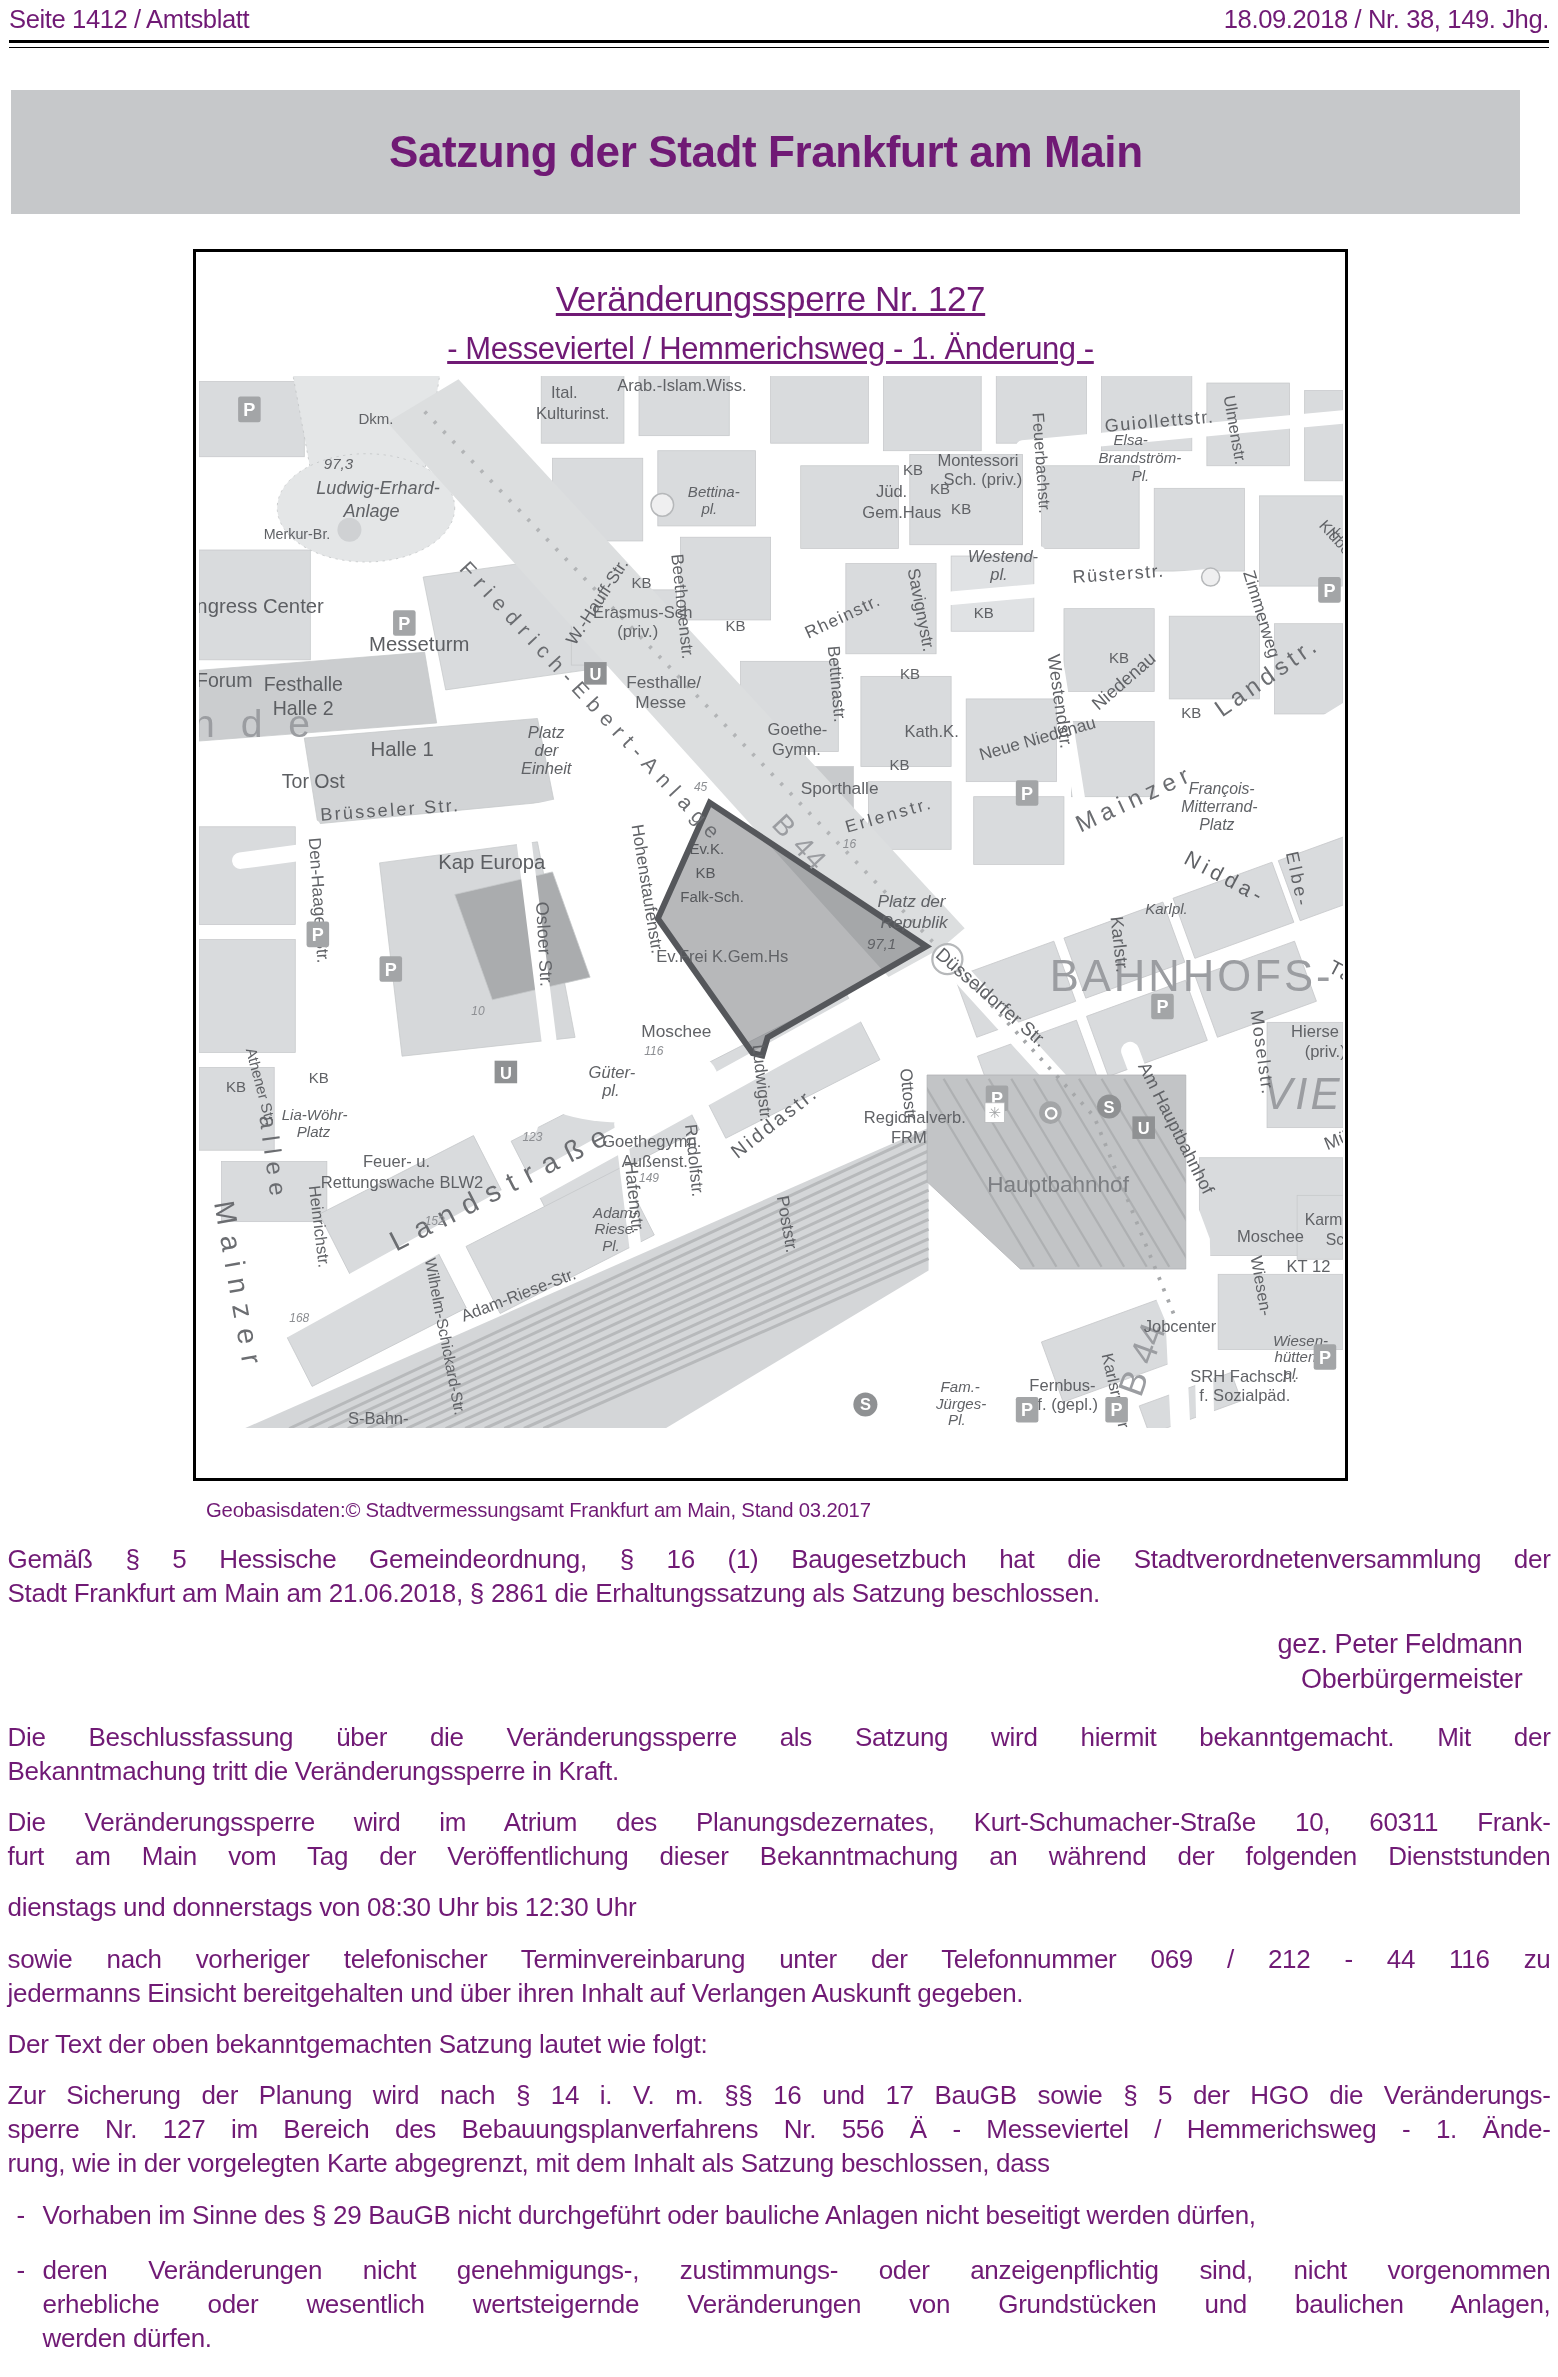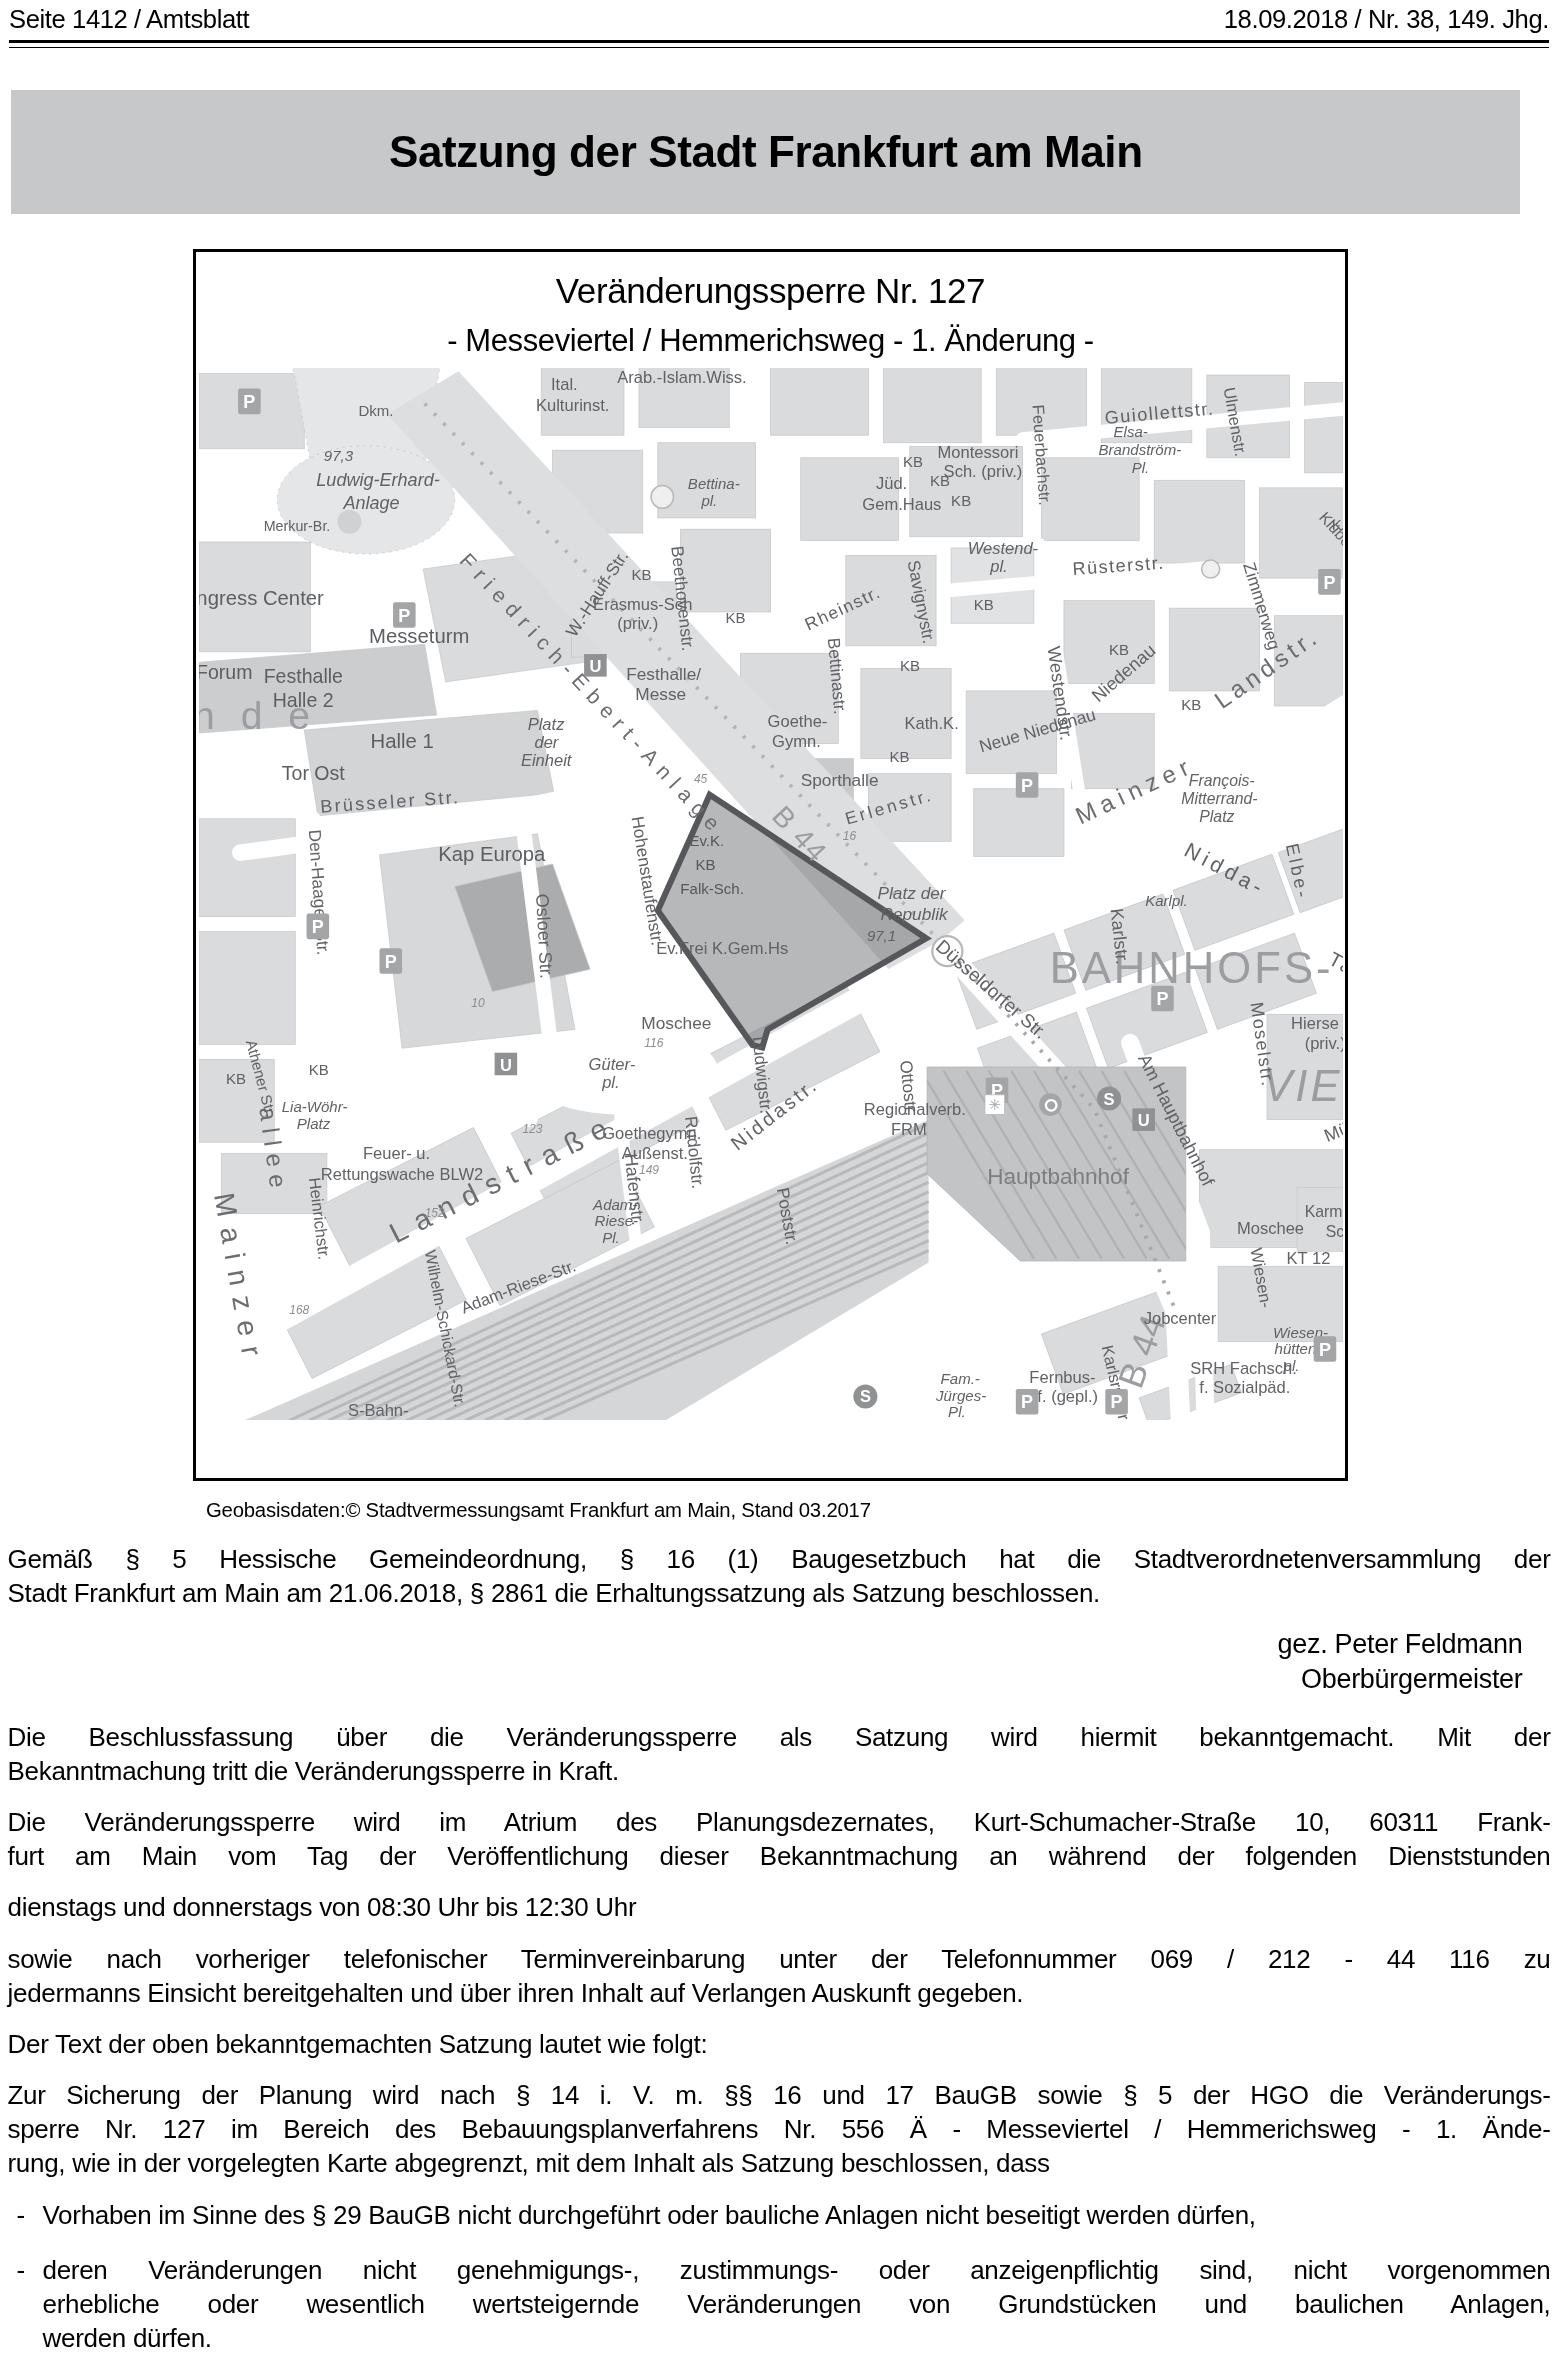--- a/index.html
+++ b/index.html
@@ -1,27 +1,27 @@
 <!DOCTYPE html>
 <html style="font-size:12px"><head>
 <meta charset="utf-8">
 <style>
   html,body{margin:0;padding:0;background:#fff;}
   .page{position:relative;width:1558px;height:2377px;background:#fff;overflow:hidden;
-        font-family:"Liberation Sans",sans-serif;color:#000000;border-radius:30px;}
+        font-family:"Liberation Sans",sans-serif;color:#701a75;border-radius:30px;}
   .hdr{position:absolute;top:4.5px;left:9px;right:9px;display:flex;justify-content:space-between;
        font-size:25.6px;letter-spacing:-0.4px;}
   .rule{position:absolute;top:40px;left:9px;right:9px;border-top:3.8px solid #000;}
   .rule2{position:absolute;top:47px;left:9px;right:9px;border-top:0.8px solid #000;}
   .banner{position:absolute;top:90px;left:11.3px;width:1509px;height:124px;background:#c6c8ca;
           display:flex;align-items:center;justify-content:center;}
   .banner .t{font-size:44px;font-weight:bold;letter-spacing:-0.4px;}
   .mapbox{position:absolute;top:249px;left:193px;width:1155px;height:1232px;border:3px solid #000;
           box-sizing:border-box;background:#fff;}
-  .maptitle{text-align:center;padding-top:12px;}
+  .maptitle{text-align:center;padding-top:20px;text-decoration:underline;}
   .mt1{font-size:35px;line-height:53px;letter-spacing:-0.4px;}
   .mt2,.mt3{font-size:31px;line-height:48px;letter-spacing:-0.4px;}
   svg.map{display:block;width:1144px;height:1052px;margin:3px auto 0 auto;}
   .caption{position:absolute;top:1499px;left:206px;font-size:20.3px;letter-spacing:-0.2px;}
   .bodytext{position:absolute;top:1542px;left:7.5px;width:1543px;font-size:26px;letter-spacing:-0.3px;}
   .para{margin-bottom:17.3px;}
   .line{line-height:34px;white-space:nowrap;}
   .line.j{text-align:justify;text-align-last:justify;white-space:normal;}
   .sig{ text-align:right;font-weight:normal;font-size:27px;line-height:35px;margin:2.3px 28px 22.6px 0;}
   .li{position:relative;padding-left:35px;margin-bottom:21px;}

